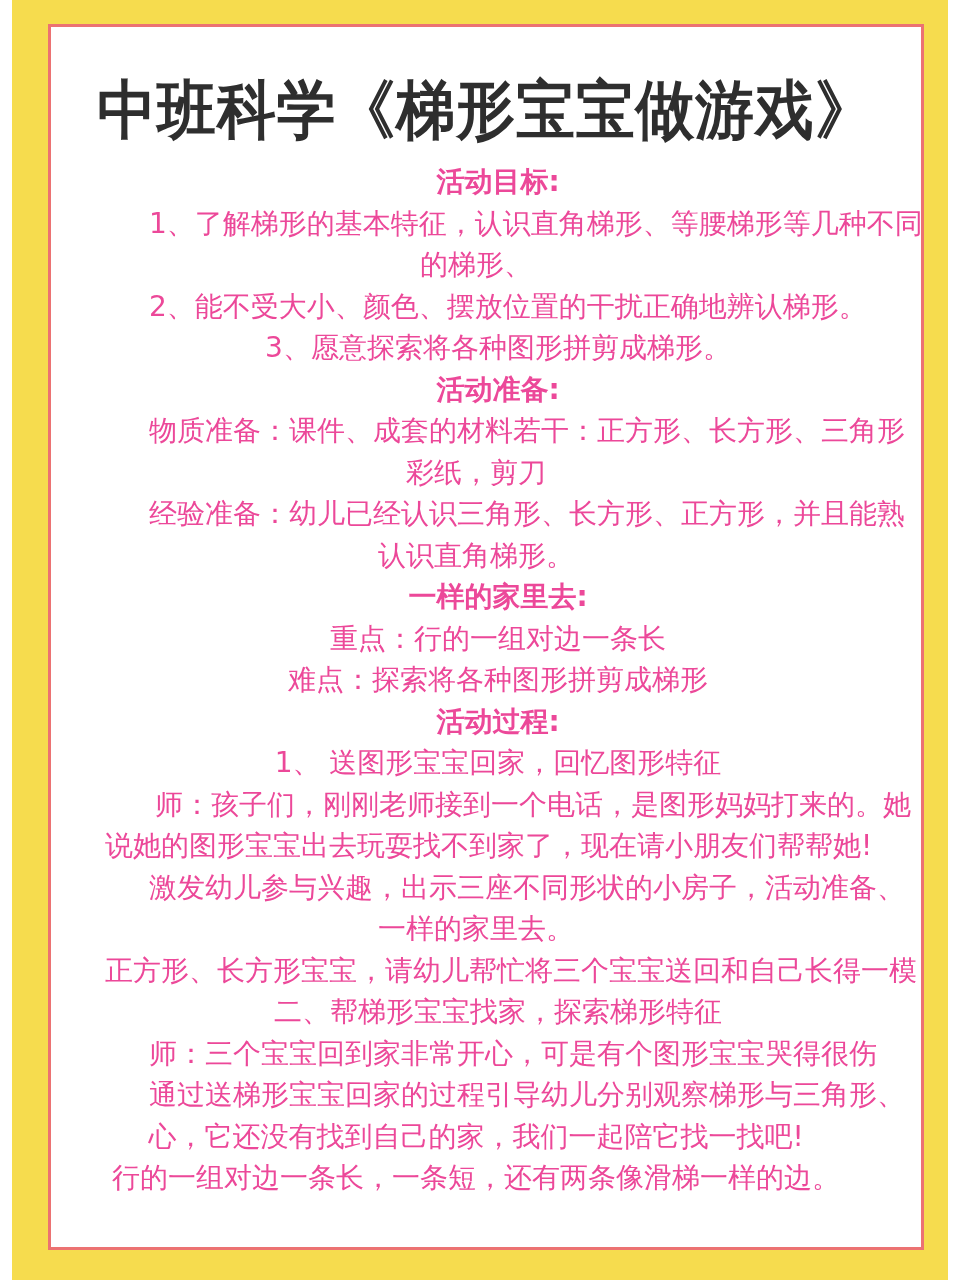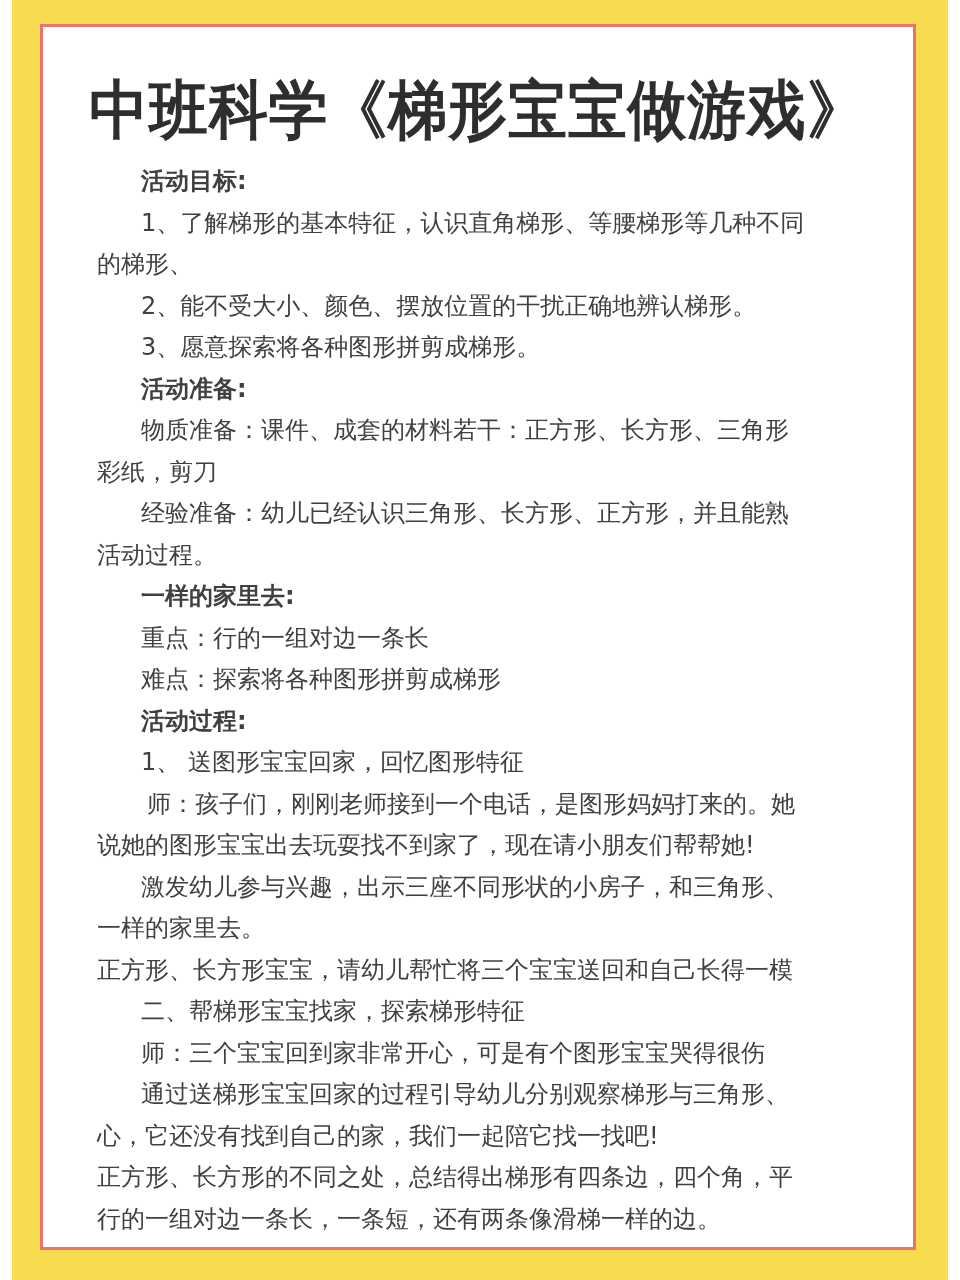--- a/index.html
+++ b/index.html
@@ -1,22 +1,22 @@
 <!DOCTYPE html>
 <html><head>
 <meta charset="utf-8">
 <style>
   html,body{margin:0;padding:0;}
   body{width:960px;height:1280px;position:relative;background:#ffffff;overflow:hidden;font-family:"DejaVu Sans",sans-serif;}
   .edge-left{position:absolute;left:0;top:0;width:12px;height:1280px;background:#ffffff;}
   .frame{position:absolute;left:12px;top:0;width:936px;height:1280px;background:#f6dc4e;}
-  .card{position:absolute;left:28px;top:24px;width:876px;height:1226px;background:#ffffff;border:3px solid #ec7272;box-sizing:border-box;}
+  .card{position:absolute;left:36px;top:24px;width:876px;height:1226px;background:#ffffff;border:3px solid #ec7272;box-sizing:border-box;}
   .title{position:absolute;left:0;top:40px;width:100%;text-align:center;font-size:64px;font-weight:bold;color:#2e2e2e;letter-spacing:1px;white-space:nowrap;font-family:"DejaVu Sans",sans-serif;transform:scaleX(0.92);transform-origin:center;}
   .content{position:absolute;left:54px;top:134px;width:742px;}
-  .line{font-size:24px;line-height:41.5px;color:#404040;white-space:nowrap;}
+  .line{font-size:28px;line-height:41.5px;color:#ec4899;white-space:nowrap;text-align:center;}
   .ind{padding-left:44px;}
   .ind2{padding-left:50px;}
   .head{font-weight:bold;}
 </style>
 </head>
 <body>
 
 <div class="edge-left"></div>
 <div class="frame">
   <div class="card">
@@ -24,32 +24,31 @@
     <div class="content">
       <div class="line ind head">活动目标:</div>
       <div class="line ind">1、了解梯形的基本特征，认识直角梯形、等腰梯形等几种不同</div>
       <div class="line">的梯形、</div>
       <div class="line ind">2、能不受大小、颜色、摆放位置的干扰正确地辨认梯形。</div>
       <div class="line ind">3、愿意探索将各种图形拼剪成梯形。</div>
       <div class="line ind head">活动准备:</div>
       <div class="line ind">物质准备：课件、成套的材料若干：正方形、长方形、三角形</div>
       <div class="line">彩纸，剪刀</div>
       <div class="line ind">经验准备：幼儿已经认识三角形、长方形、正方形，并且能熟</div>
-      <div class="line">活动过程。</div>
+      <div class="line">认识直角梯形。</div>
       <div class="line ind head">一样的家里去:</div>
       <div class="line ind">重点：行的一组对边一条长</div>
       <div class="line ind">难点：探索将各种图形拼剪成梯形</div>
       <div class="line ind head">活动过程:</div>
       <div class="line ind">1、  送图形宝宝回家，回忆图形特征</div>
       <div class="line ind2">师：孩子们，刚刚老师接到一个电话，是图形妈妈打来的。她</div>
       <div class="line">说她的图形宝宝出去玩耍找不到家了，现在请小朋友们帮帮她!</div>
-      <div class="line ind">激发幼儿参与兴趣，出示三座不同形状的小房子，和三角形、</div>
+      <div class="line ind">激发幼儿参与兴趣，出示三座不同形状的小房子，活动准备、</div>
       <div class="line">一样的家里去。</div>
       <div class="line">正方形、长方形宝宝，请幼儿帮忙将三个宝宝送回和自己长得一模</div>
       <div class="line ind">二、帮梯形宝宝找家，探索梯形特征</div>
       <div class="line ind">师：三个宝宝回到家非常开心，可是有个图形宝宝哭得很伤</div>
       <div class="line ind">通过送梯形宝宝回家的过程引导幼儿分别观察梯形与三角形、</div>
       <div class="line">心，它还没有找到自己的家，我们一起陪它找一找吧!</div>
-      <div class="line">正方形、长方形的不同之处，总结得出梯形有四条边，四个角，平</div>
       <div class="line">行的一组对边一条长，一条短，还有两条像滑梯一样的边。</div>
     </div>
   </div>
 </div>
 
 </body></html>

